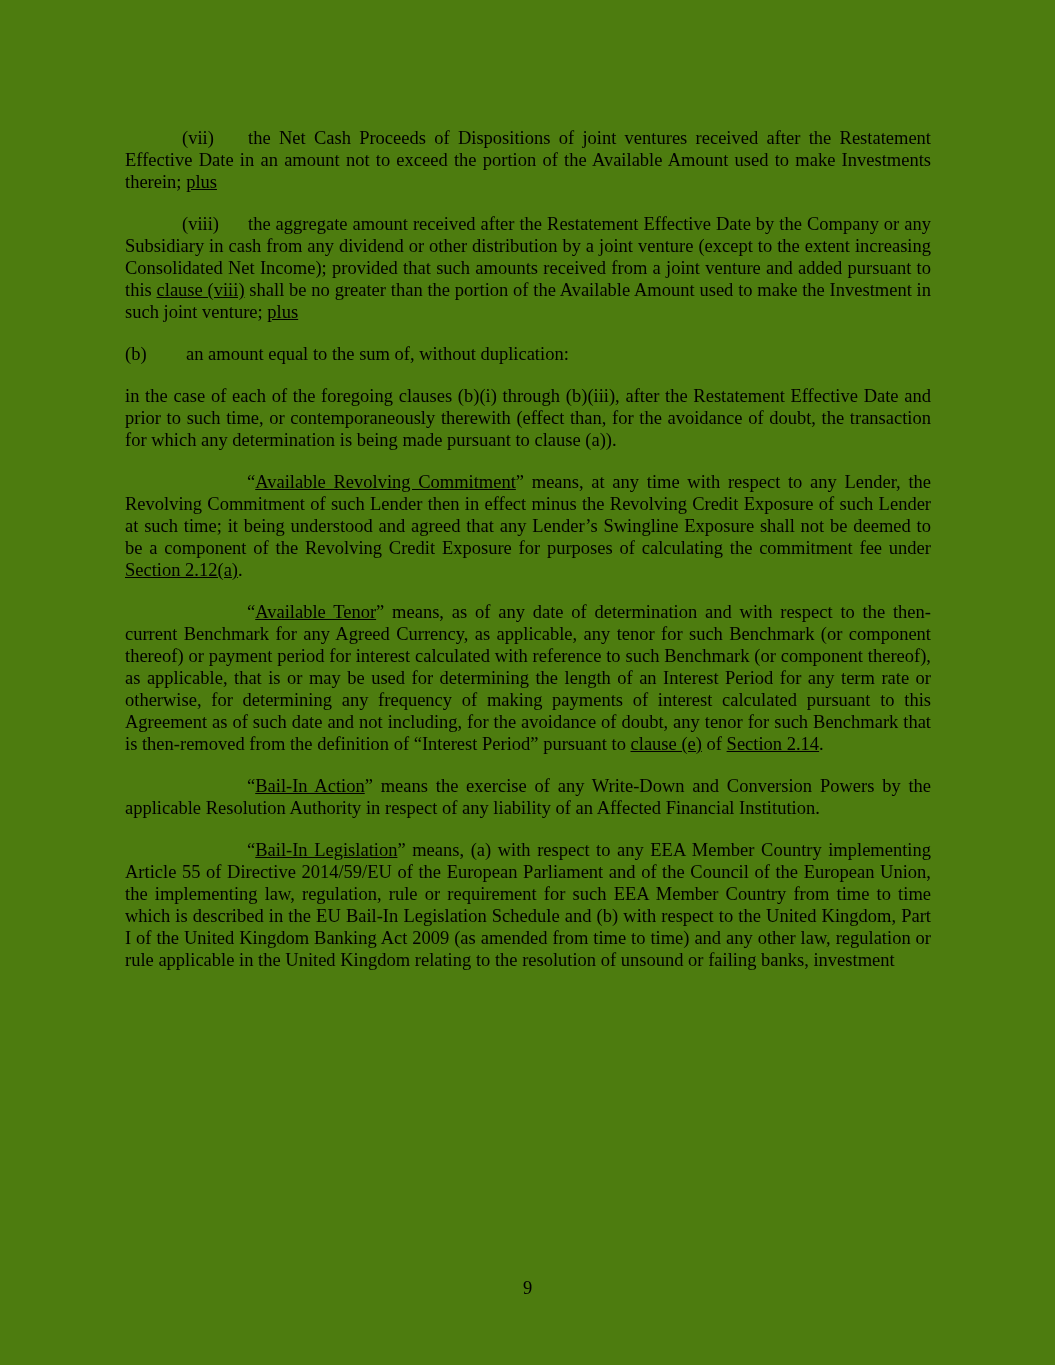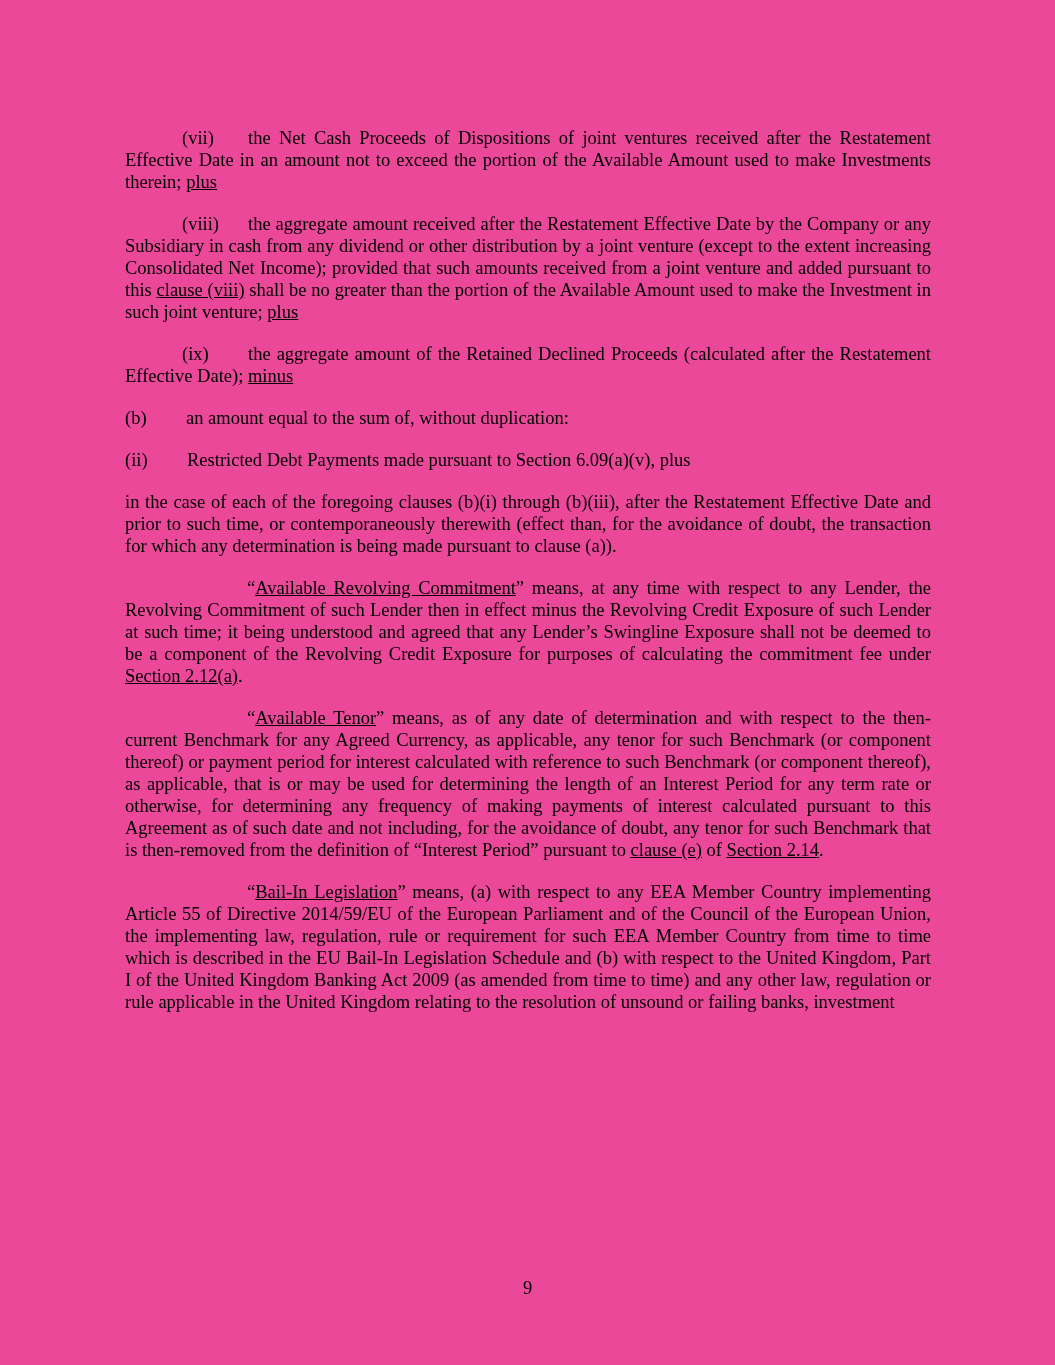--- a/index.html
+++ b/index.html
@@ -1,20 +1,20 @@
 <!DOCTYPE html>
 <html><head>
 <meta charset="utf-8">
 <style>
   html, body { margin: 0; padding: 0; background: #ffffff; }
   .page {
     position: relative;
     width: 1055px;
     height: 1365px;
-    background: #ec4899;
+    background: #4d7c0f;
     overflow: hidden;
     font-family: "Liberation Serif", "DejaVu Serif", serif;
     font-size: 18.5px;
     line-height: 22px;
     color: #000000;
   }
   .content {
     position: absolute;
     left: 125px;
     top: 127px;
@@ -46,32 +46,31 @@
 </style>
 </head>
 <body>
 
 <div class="page">
   <div class="content">
     <p class="c3"><span class="num">(vii)</span><span>the Net Cash Proceeds of Dispositions of joint ventures received after the Restatement Effective Date in an amount not to exceed the portion of the Available Amount used to make Investments therein; </span><span class="u">plus</span></p>
 
     <p class="c3"><span class="num">(viii)</span><span>the aggregate amount received after the Restatement Effective Date by the Company or any Subsidiary in cash from any dividend or other distribution by a joint venture (except to the extent increasing Consolidated Net Income); provided that such amounts received from a joint venture and added pursuant to this </span><span class="u">clause (viii)</span><span> shall be no greater than the portion of the Available Amount used to make the Investment in such joint venture; </span><span class="u">plus</span></p>
 
-    <p class="c3"><span class="num">(ix)</span><span>the aggregate amount of the Retained Declined Proceeds (calculated after the Restatement Effective Date); </span><span class="u">minus</span></p>
 
     <p class="cb"><span class="num">(b)</span><span>an amount equal to the sum of, without duplication:</span></p>
 
 
-    <p class="ci"><span class="num">(ii)</span><span>Restricted Debt Payments made pursuant to Section 6.09(a)(v), plus</span></p>
 
 
     <p class="hang"><span>in the case of each of the foregoing clauses (b)(i) through (b)(iii), after the Restatement Effective Date and prior to such time, or contemporaneously therewith (effect than, for the avoidance of doubt, the transaction for which any determination is being made pursuant to clause (a)).</span></p>
 
     <p class="def"><span>“</span><span class="u">Available Revolving Commitment</span><span>” means, at any time with respect to any Lender, the Revolving Commitment of such Lender then in effect minus the Revolving Credit Exposure of such Lender at such time; it being understood and agreed that any Lender’s Swingline Exposure shall not be deemed to be a component of the Revolving Credit Exposure for purposes of calculating the commitment fee under </span><span class="u">Section 2.12(a)</span><span>.</span></p>
 
     <p class="def"><span>“</span><span class="u">Available Tenor</span><span>” means, as of any date of determination and with respect to the then-current Benchmark for any Agreed Currency, as applicable, any tenor for such Benchmark (or component thereof) or payment period for interest calculated with reference to such Benchmark (or component thereof), as applicable, that is or may be used for determining the length of an Interest Period for any term rate or otherwise, for determining any frequency of making payments of interest calculated pursuant to this Agreement as of such date and not including, for the avoidance of doubt, any tenor for such Benchmark that is then-removed from the definition of “Interest Period” pursuant to </span><span class="u">clause (e)</span><span> of </span><span class="u">Section 2.14</span><span>.</span></p>
 
+    <p class="def"><span>“</span><span class="u">Bail-In Action</span><span>” means the exercise of any Write-Down and Conversion Powers by the applicable Resolution Authority in respect of any liability of an Affected Financial Institution.</span></p>
 
     <p class="def"><span>“</span><span class="u">Bail-In Legislation</span><span>” means, (a) with respect to any EEA Member Country implementing Article 55 of Directive 2014/59/EU of the European Parliament and of the Council of the European Union, the implementing law, regulation, rule or requirement for such EEA Member Country from time to time which is described in the EU Bail-In Legislation Schedule and (b) with respect to the United Kingdom, Part I of the United Kingdom Banking Act 2009 (as amended from time to time) and any other law, regulation or rule applicable in the United Kingdom relating to the resolution of unsound or failing banks, investment</span></p>
   </div>
 
   <div class="footer">9</div>
 </div>
 
 </body></html>

